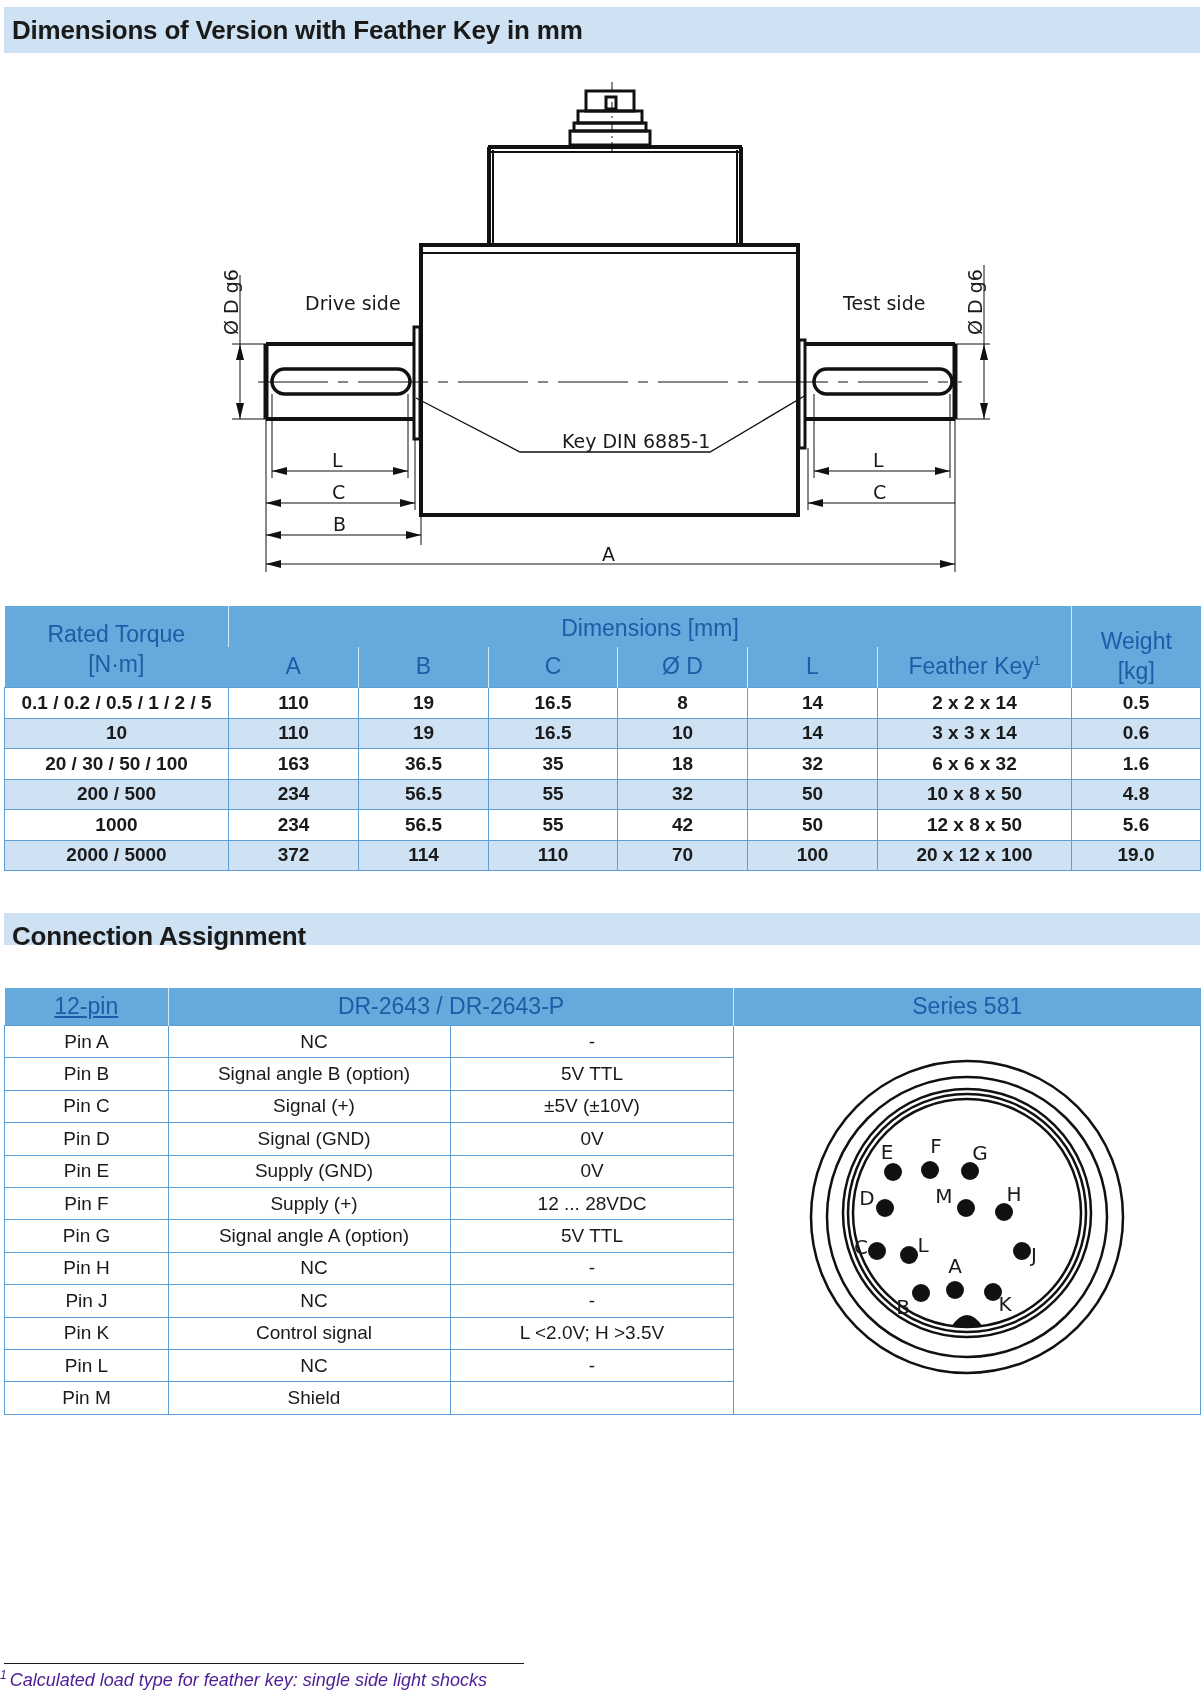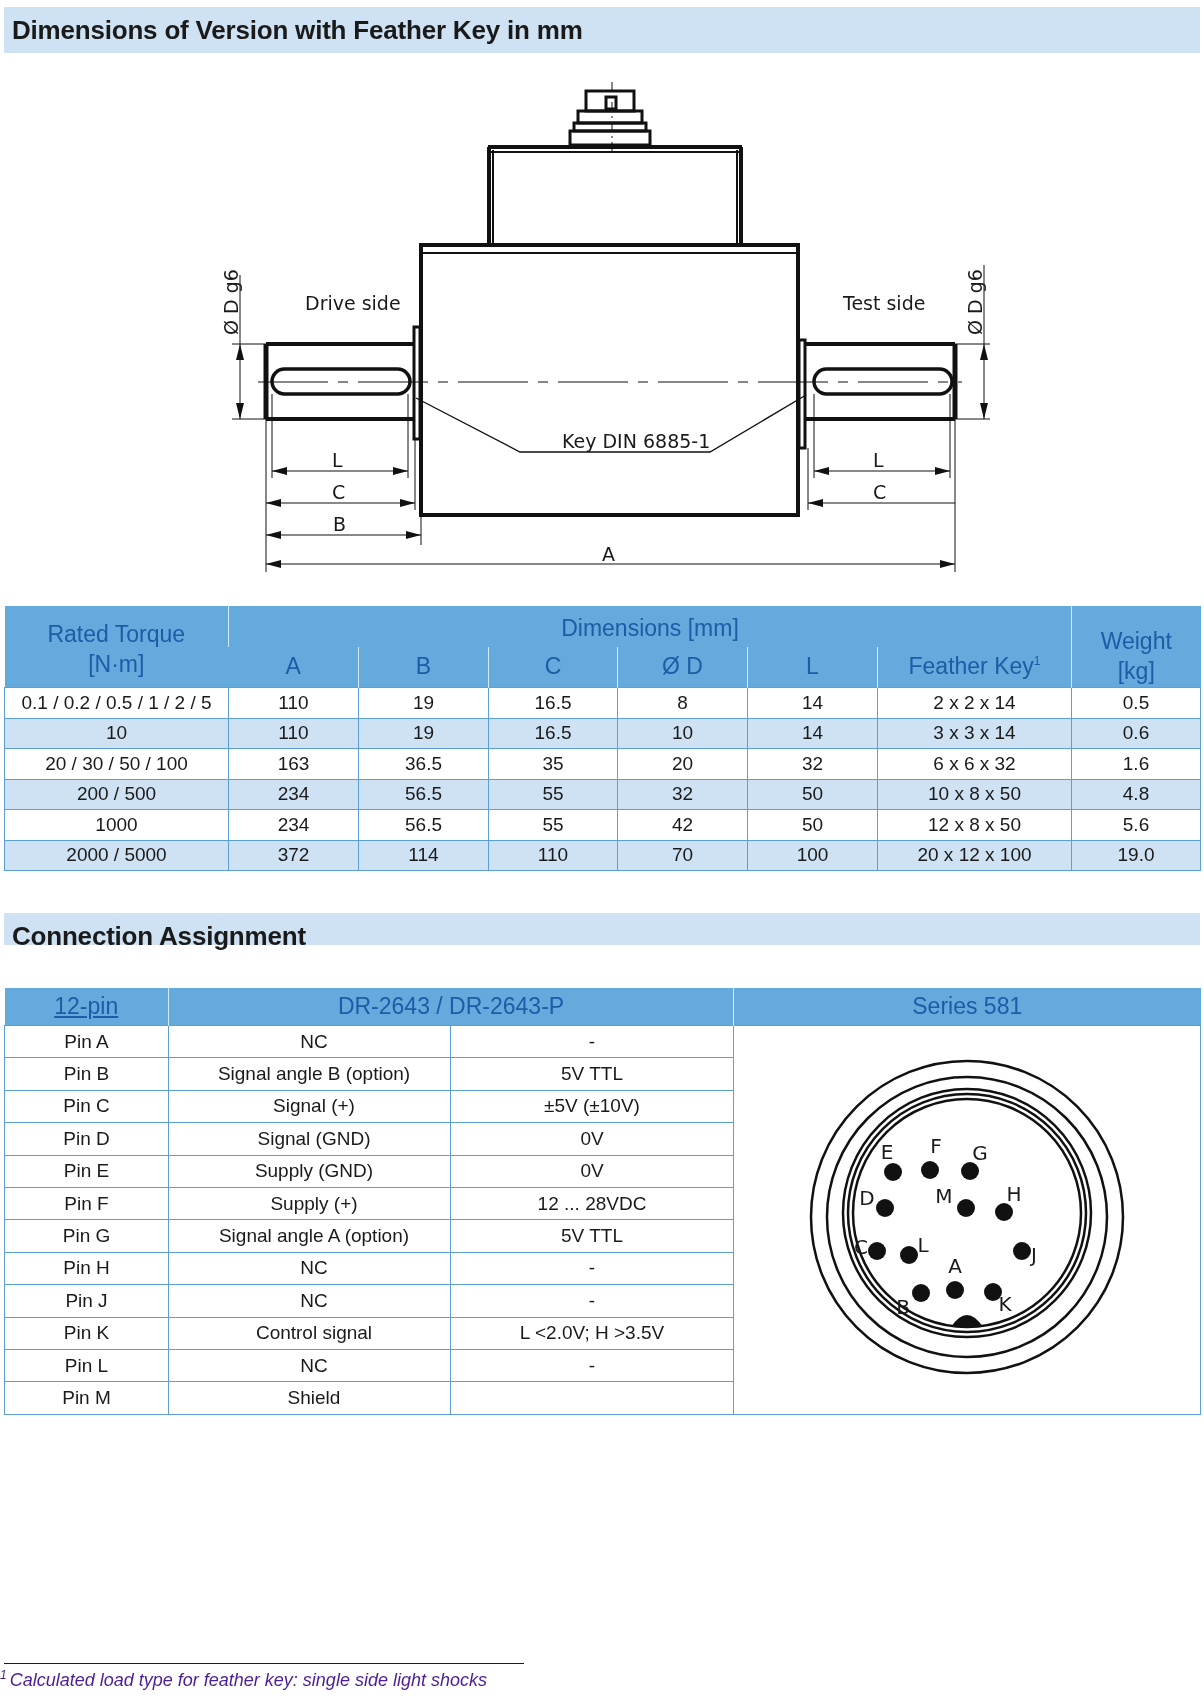--- a/index.html
+++ b/index.html
@@ -12,21 +12,21 @@
   #bar2 .section-title { top: 8px; }
 
   #drawing { position: absolute; left: 0; top: 60px; width: 1204px; height: 520px; }
   .dtext { font-family: "DejaVu Sans", sans-serif; font-size: 19px; fill: #1a1a1a; }
   .ctext { font-family: "DejaVu Sans", sans-serif; font-size: 20px; fill: #1a1a1a; }
 
   table { border-collapse: collapse; position: absolute; left: 4px; }
   #dim-table { top: 606px; width: 1196px; table-layout: fixed; }
   #dim-table th { background: #64aadc; color: #1d5ca6; font-weight: normal; font-size: 23px; border-left: 1px solid #d8e9f6; }
   #dim-table th:first-child { border-left: none; }
-  #dim-table td { font-size: 19px; text-align: center; height: 29.5px; padding: 0; border: 1px solid #5b9fd6; color: #1a1a1a; }
+  #dim-table td { font-size: 19px; text-align: center; height: 29.5px; padding: 0; border: 1px solid #5b9fd6; color: #1a1a1a; font-weight: bold; }
   #dim-table tr.alt td { background: #cfe2f3; text-align: center; }
   #dim-table tr.row td { background: #ffffff; }
 
   #conn-table { top: 988px; width: 1196px; table-layout: fixed; }
   #conn-table th { background: #64aadc; color: #1d5ca6; font-weight: normal; font-size: 23px; height: 37px; padding: 0; border-left: 1px solid #d8e9f6; }
   #conn-table th:first-child { border-left: none; text-decoration: underline; }
   #conn-table td { font-size: 19px; height: 31.4px; padding: 0; border: 1px solid #5b9fd6; }
   #conn-table td.pin { text-align: center; margin-left: 24px; }
   #conn-table td.func { text-align: center; padding-left: 9px; }
   #conn-table td.val { text-align: center; }
@@ -201,21 +201,21 @@
         <td>10</td>
         <td>14</td>
         <td>3 x 3 x 14</td>
         <td>0.6</td>
       </tr>
       <tr class="row">
         <td>20 / 30 / 50 / 100</td>
         <td>163</td>
         <td>36.5</td>
         <td>35</td>
-        <td>20</td>
+        <td>18</td>
         <td>32</td>
         <td>6 x 6 x 32</td>
         <td>1.6</td>
       </tr>
       <tr class="alt">
         <td>200 / 500</td>
         <td>234</td>
         <td>56.5</td>
         <td>55</td>
         <td>32</td>

